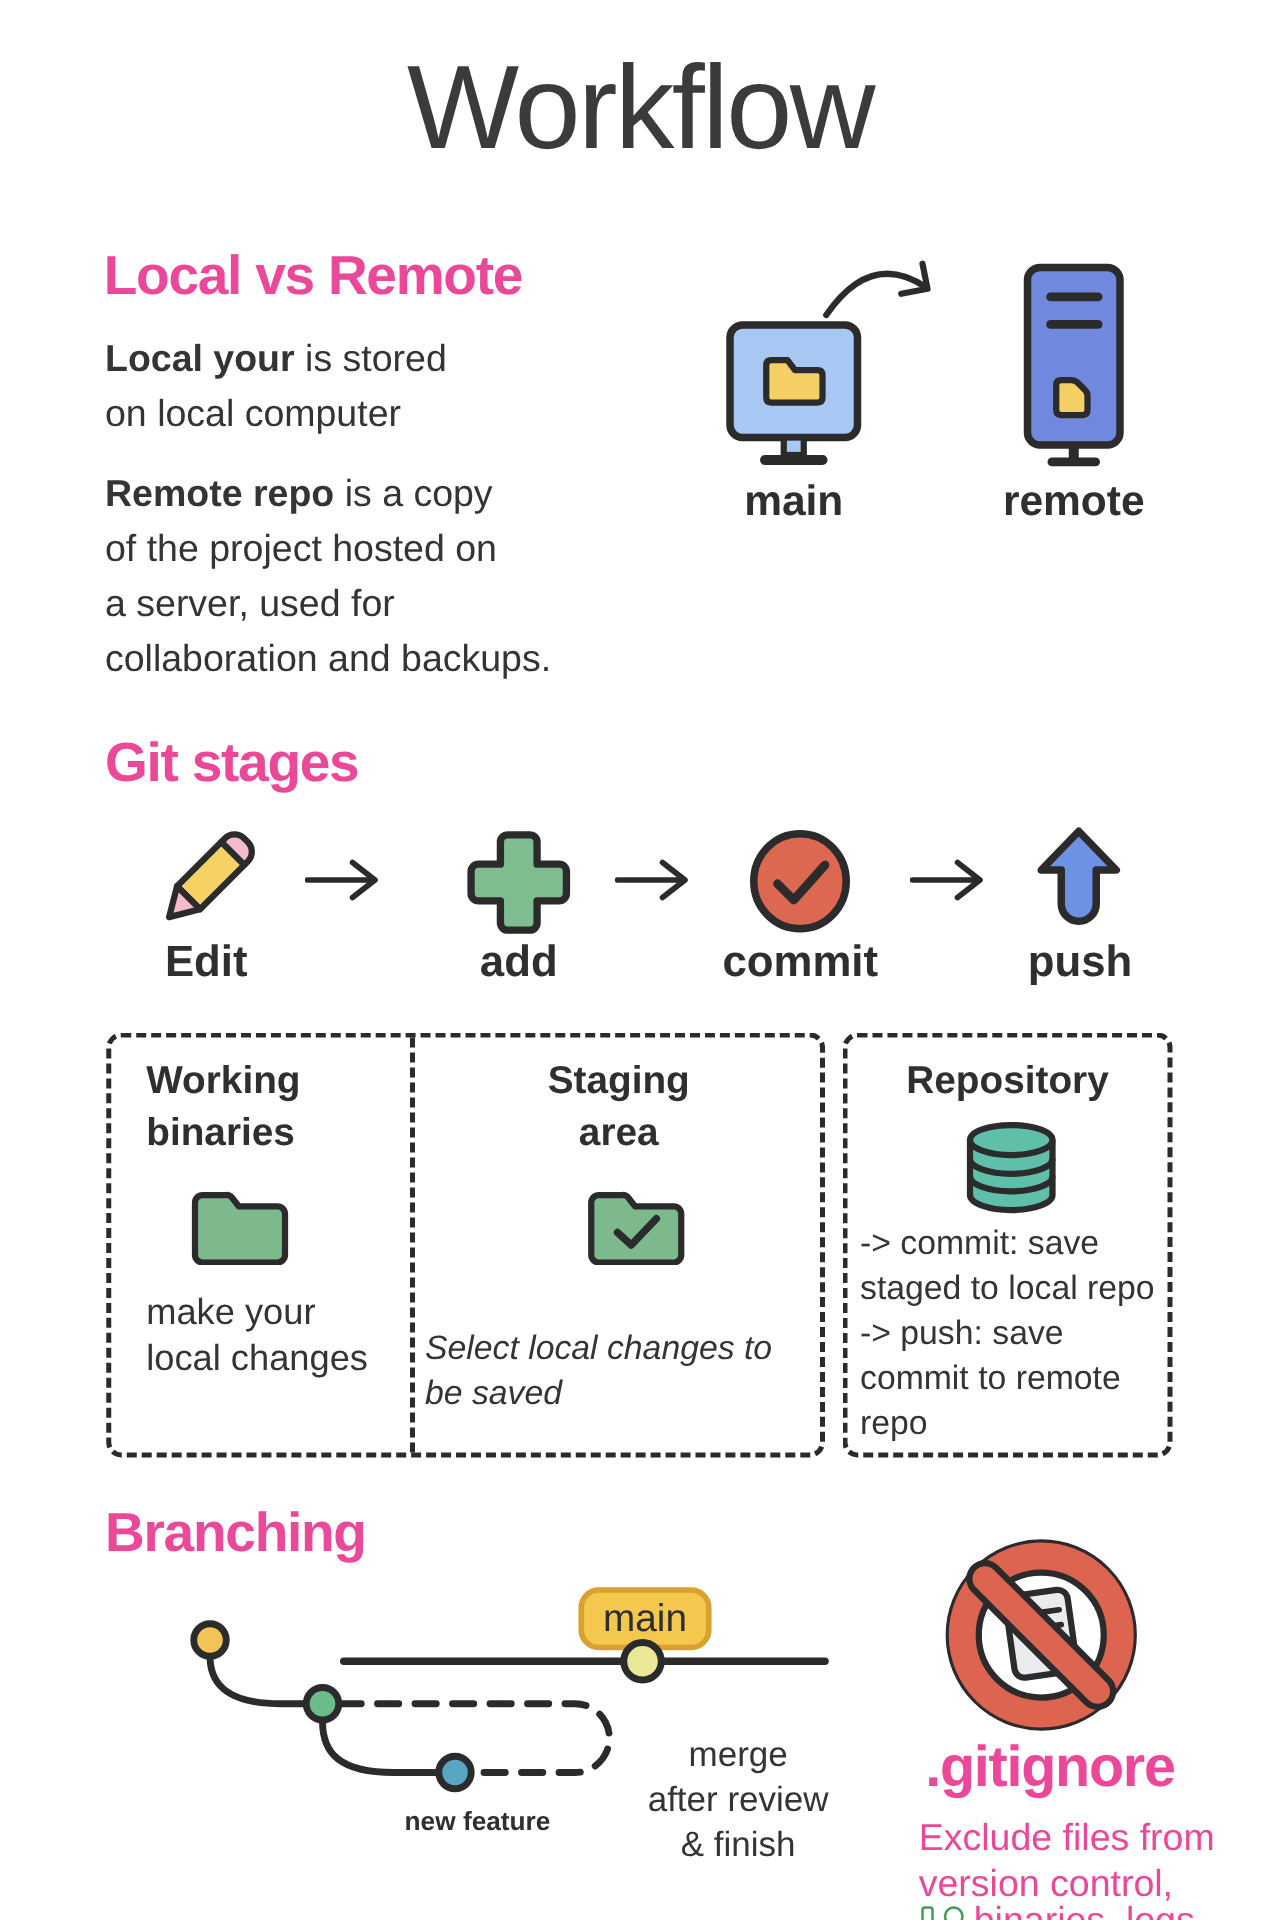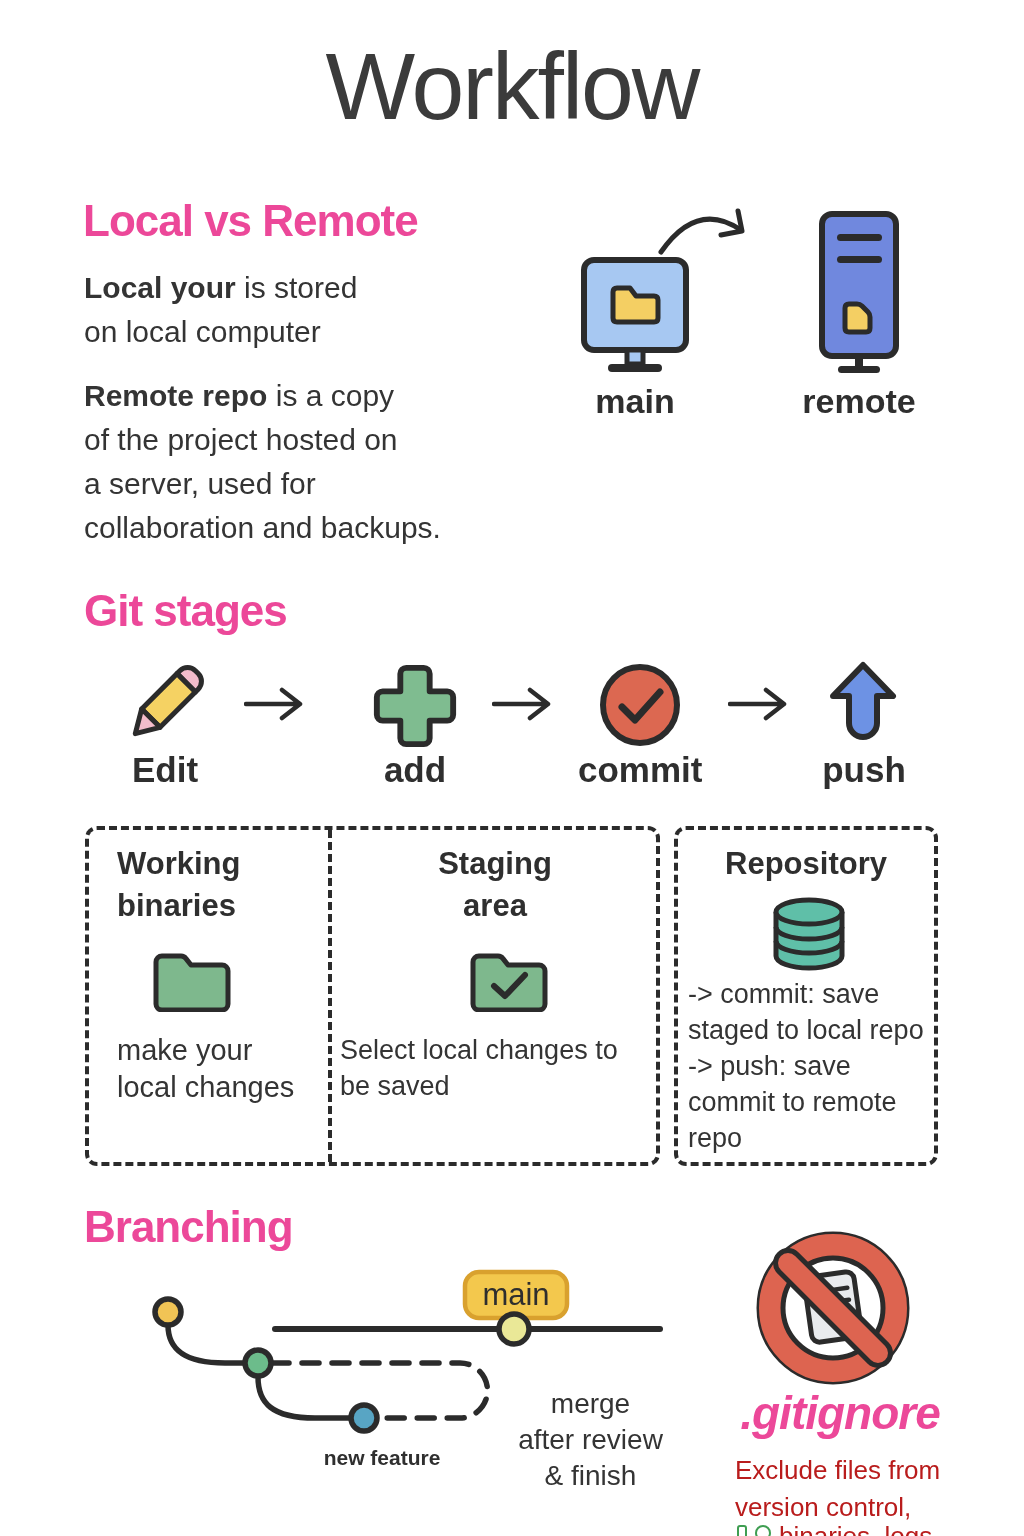--- a/index.html
+++ b/index.html
@@ -14,21 +14,21 @@
     font-size:95px;font-weight:normal;color:#3b3b3b;letter-spacing:-2px;
   }
   .h2{font-size:44px;font-weight:bold;color:#ec4899;letter-spacing:-1px;}
   .para{font-size:30px;line-height:44px;color:#343434;}
   .icon-label{font-size:34px;font-weight:bold;color:#2f2f2f;text-align:center;}
   .stage-label{font-size:35px;font-weight:bold;color:#2f2f2f;text-align:center;}
   .dashed-box{border:4px dashed #2b2b2b;border-radius:12px;box-sizing:border-box;}
   .box-title{font-size:31px;font-weight:bold;color:#2f2f2f;line-height:42px;}
   .box-body{font-size:27px;color:#343434;line-height:36px;}
   .badge-note{font-size:28px;color:#343434;line-height:36px;text-align:center;}
-  .git-footer{font-size:26px;color:#b91c1c;line-height:37px;}
+  .git-footer{font-size:30px;color:#ec4899;line-height:37px;}
   .clip-glyph{box-sizing:border-box;border:2px solid #3f9e52;}
   svg{display:block;}
 </style>
 </head>
 <body>
 
 <div id="canvas">
 
   <div class="abs title">Workflow</div>
 
@@ -117,21 +117,21 @@
   </svg>
   <div class="abs box-body preline" style="left:117px;top:1032px;font-size:29px;line-height:37px;">make your
 local changes</div>
 
   <div class="abs box-title preline" style="left:332px;top:843px;width:326px;text-align:center;">Staging
 area</div>
   <svg class="abs" style="left:467px;top:948px;" width="84" height="64" viewBox="0 0 84 64">
     <path d="M6 56 V14 a6 6 0 0 1 6-6 h19 a6 6 0 0 1 5 2.6 L41 17 h31 a6 6 0 0 1 6 6 v33 a6 6 0 0 1-6 6 H12 a6 6 0 0 1-6-6 z" fill="var(--box-folder-green)" stroke="var(--outline)" stroke-width="5" stroke-linejoin="round"></path>
     <path d="M27 38 l11 10 l20 -21" fill="none" stroke="var(--outline)" stroke-width="6" stroke-linecap="round" stroke-linejoin="round"></path>
   </svg>
-  <div class="abs box-body preline" style="left:340px;top:1032px;">Select local changes to
+  <div class="abs box-body preline" style="left:340px;top:1060px;font-style:italic;">Select local changes to
 be saved</div>
 
   <div class="abs box-title" style="left:676px;top:843px;width:260px;text-align:center;">Repository</div>
   <svg class="abs" style="left:768px;top:896px;" width="82" height="78" viewBox="0 0 82 78">
     <path d="M8 16 v44 a33 12 0 0 0 66 0 V16" fill="var(--db-teal)" stroke="var(--outline)" stroke-width="5"></path>
     <path d="M8 31 a33 12 0 0 0 66 0 M8 45 a33 12 0 0 0 66 0" fill="none" stroke="var(--outline)" stroke-width="5"></path>
     <ellipse cx="41" cy="16" rx="33" ry="12" fill="var(--db-teal)" stroke="var(--outline)" stroke-width="5"></ellipse>
   </svg>
   <div class="abs box-body preline" style="left:688px;top:976px;">-&gt; commit: save
 staged to local repo
@@ -164,21 +164,21 @@
     <circle cx="80" cy="80" r="62" fill="#ffffff" stroke="var(--ban-red)" stroke-width="24"></circle>
     <circle cx="80" cy="80" r="50" fill="#ffffff" stroke="var(--outline)" stroke-width="5"></circle>
     <g transform="rotate(-8 80 80)">
       <rect x="55" y="46" width="50" height="66" rx="8" fill="var(--doc-grey)" stroke="var(--outline)" stroke-width="5"></rect>
       <path d="M82 62 h15 M82 74 h15 M76 92 h15" fill="none" stroke="var(--outline)" stroke-width="4.5" stroke-linecap="round"></path>
     </g>
     <path d="M35 35 L125 125" stroke="var(--outline)" stroke-width="30" stroke-linecap="round"></path>
     <path d="M35 35 L125 125" stroke="var(--ban-red)" stroke-width="20" stroke-linecap="round"></path>
   </svg>
 
-  <div class="abs h2" style="left:700px;top:1386px;width:280px;text-align:center;font-size:46px;font-style:italic;">.gitignore</div>
+  <div class="abs h2" style="left:700px;top:1386px;width:280px;text-align:center;font-size:46px;">.gitignore</div>
   <div class="abs git-footer preline" style="left:735px;top:1452px;">Exclude files from
 version control,</div>
 
   <div class="abs" style="left:737px;top:1518px;display:flex;gap:8px;align-items:flex-start;">
     <span class="clip-glyph" style="width:10px;height:18px;border-radius:3px;margin-top:7px;"></span>
     <span class="clip-glyph" style="width:16px;height:16px;border-radius:50%;margin-top:7px;"></span>
     <span class="git-footer">binaries, logs</span>
   </div>
 
 </div>

